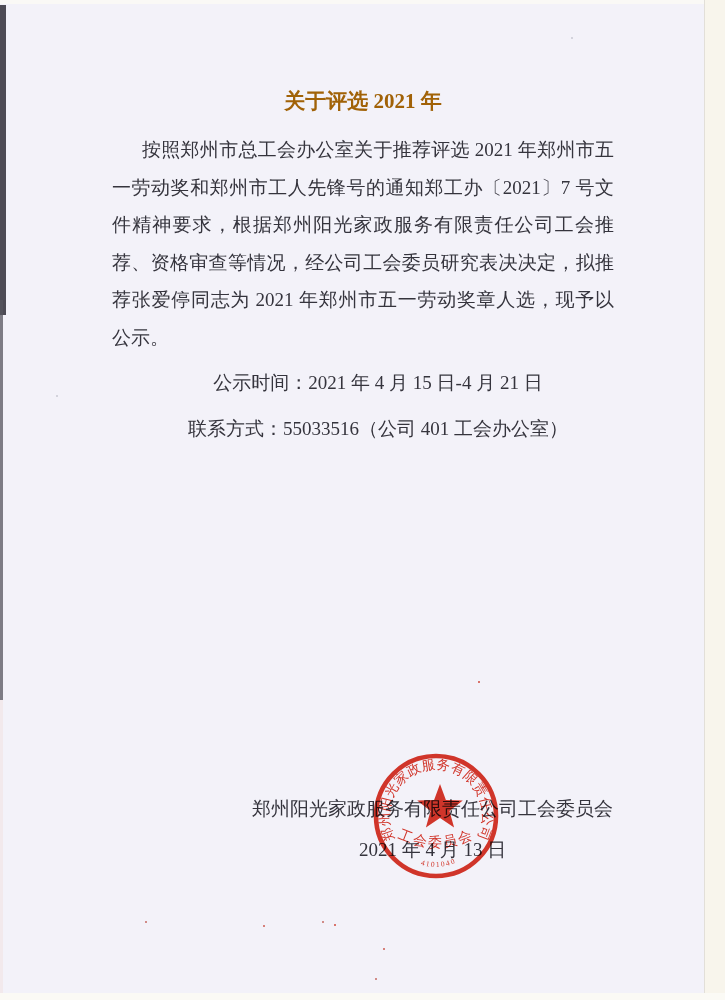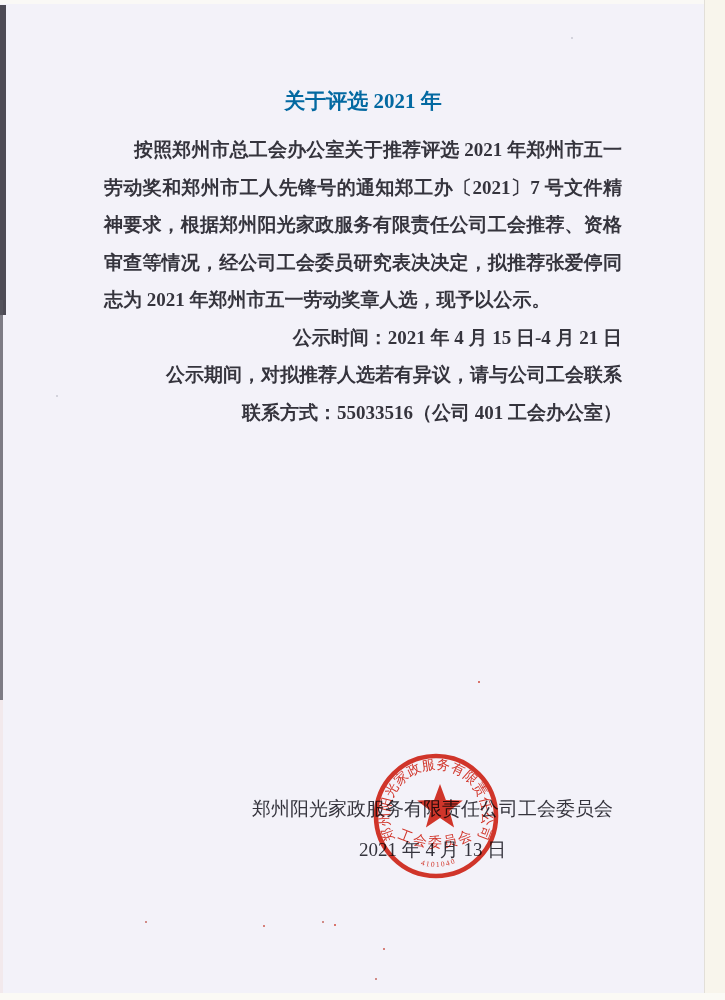--- a/index.html
+++ b/index.html
@@ -14,26 +14,26 @@
   .edge-left-light{position:absolute;left:0;top:700px;width:3px;height:293px;background:#f2e9ec;}
   .edge-top-light{position:absolute;left:0;top:0;width:725px;height:4px;background:#faf9f6;}
   .strip-right{position:absolute;right:0;top:0;width:20px;height:1000px;background:#f8f5ec;border-left:1px solid #e2dfd8;}
   .strip-bottom{position:absolute;left:0;bottom:0;width:725px;height:7px;background:#fbfaf5;}
   .noise{position:absolute;left:478px;top:681px;width:2px;height:2px;background:#d04a3c;border-radius:50%;
     box-shadow:-333px 240px 0 #c66a62, -215px 244px 0 #cc5b50, -156px 240px 0 #c66a62,
                -144px 243px 0 #d04a3c, -95px 267px 0 #cc5b50, -103px 297px 0 #c66a62,
                93px -644px 0 #c9c8d2, -422px -286px 0 #c9c8d2;}
   
   .doc{position:absolute;left:104px;top:0;width:518px;color:#35343d;}
-  .title{ text-align:center;font-weight:bold;color:#0369a1;font-size:21px;line-height:28px;}
+  .title{ text-align:center;font-weight:bold;color:#a16207;font-size:21px;line-height:28px;}
   .title1{margin:87px 0 0 0;}
   .title2{margin:12px 0 0 0;}
   .body-block{margin-top:16px;font-size:19px;line-height:37.5px;}
-  .body-block p{margin:0;text-indent:30px;text-align:justify;font-weight:bold;}
-  .body-block p.notice{text-align:right;}
+  .body-block p{margin:8px;text-indent:30px;text-align:justify;}
+  .body-block p.notice{text-align:center;}
   .sig{position:absolute;top:789px;right:112px;}
   .sig-inner{text-align:center;color:#35343d;font-size:19px;}
   .sig-org{line-height:40px;white-space:nowrap;}
   .sig-date{line-height:42px;}
   
   .seal{position:absolute;left:356px;top:736px;width:160px;height:160px;
     mix-blend-mode:multiply;opacity:.93;}
   .seal text{font-family:"Liberation Serif","DejaVu Serif",serif;}
 </style>
 </head>
@@ -45,21 +45,20 @@
 <div class="edge-left-light"></div>
 <div class="strip-right"></div>
 <div class="strip-bottom"></div>
 <div class="noise"></div>
 
 <div class="doc">
   <div class="title title1">关于评选 2021 年</div>
   <div class="body-block">
     <p>按照郑州市总工会办公室关于推荐评选 2021 年郑州市五一劳动奖和郑州市工人先锋号的通知郑工办〔2021〕7 号文件精神要求，根据郑州阳光家政服务有限责任公司工会推荐、资格审查等情况，经公司工会委员研究表决决定，拟推荐张爱停同志为 2021 年郑州市五一劳动奖章人选，现予以公示。</p>
     <p class="notice">公示时间：2021 年 4 月 15 日-4 月 21 日</p>
-    <p class="notice">公示期间，对拟推荐人选若有异议，请与公司工会联系</p>
     <p class="notice">联系方式：55033516（公司 401 工会办公室）</p>
   </div>
 </div>
 
 <div class="sig">
   <div class="sig-inner">
     <div class="sig-org">郑州阳光家政服务有限责任公司工会委员会</div>
     <div class="sig-date">2021 年 4 月 13 日</div>
   </div>
 </div>

